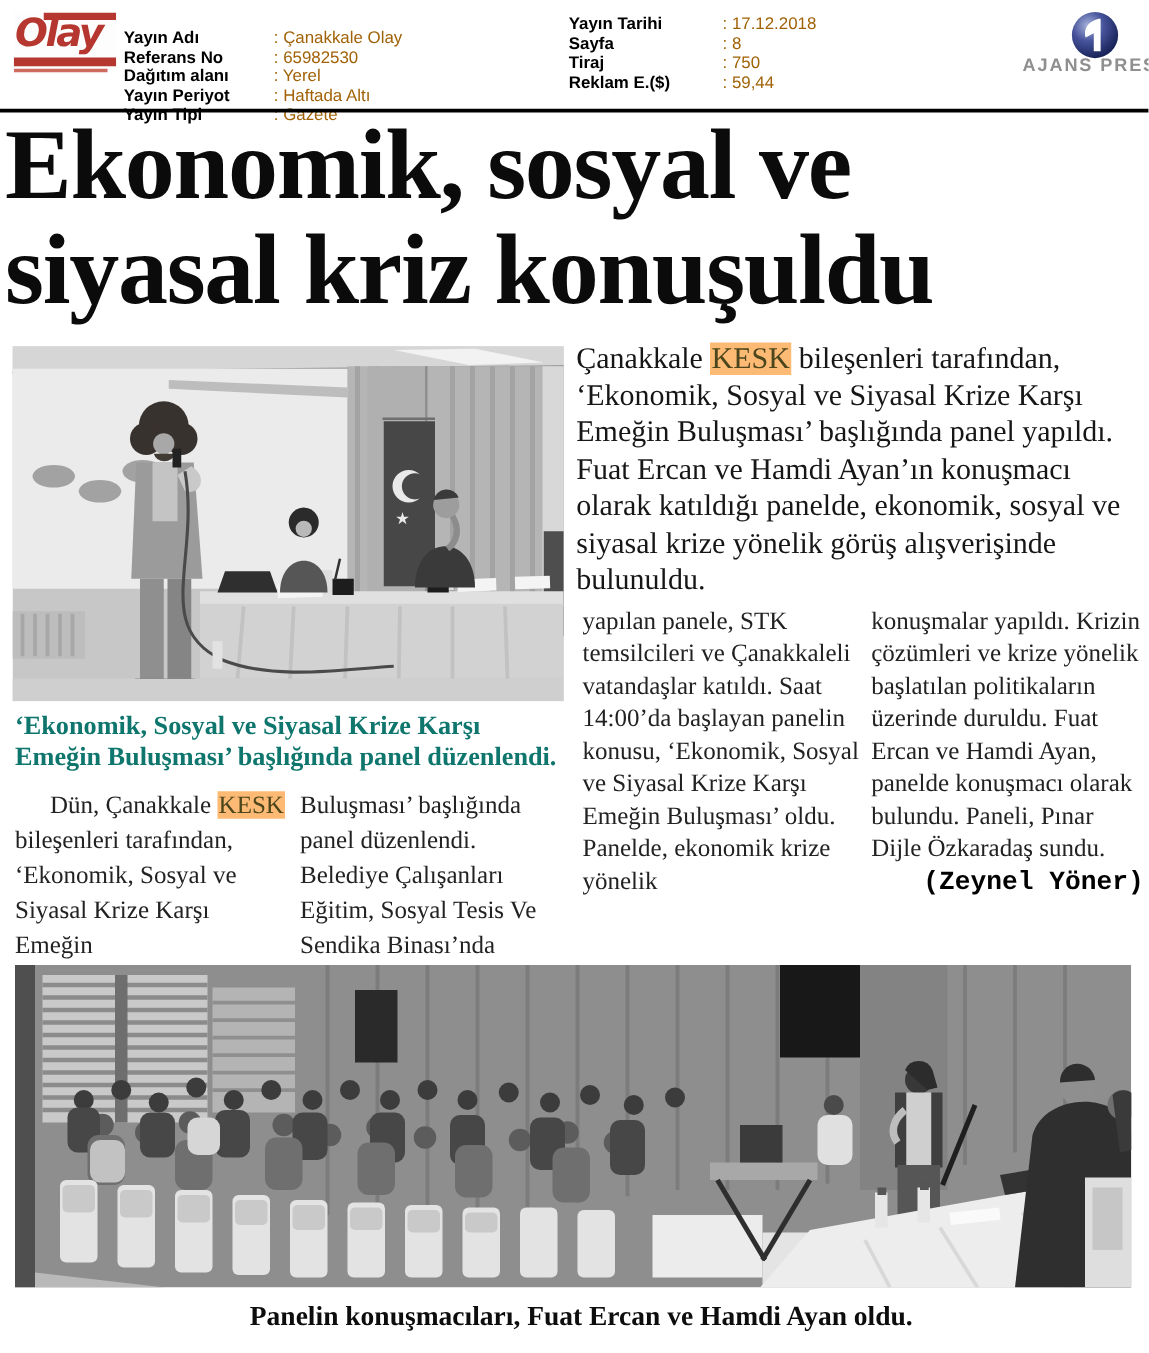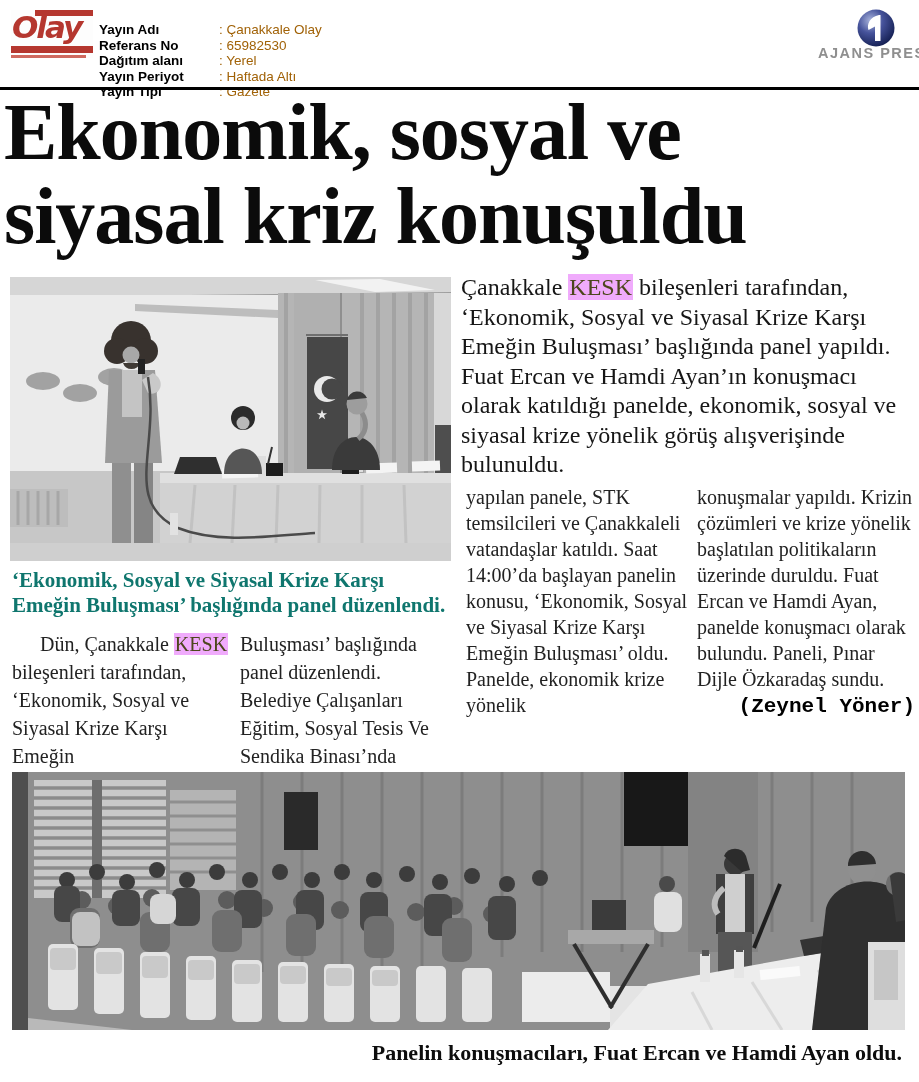--- a/index.html
+++ b/index.html
@@ -53,30 +53,30 @@
   .photo1 { position:absolute; left:10px;  top:277px; width:441px; height:284px; }
   .photo2 { position:absolute; left:12px;  top:772px; width:893px; height:258px; }
   .photo1 svg, .photo2 svg { display:block; width:100%; height:100%; }
 
   
   .caption1 {
     position:absolute; left:12px; top:568px; width:442px;
     font-weight:bold; font-size:21px; line-height:25px; color:#0f766e;
   }
   .caption2 {
-    position:absolute; left:0; top:1040px; width:902px; text-align:right;
+    position:absolute; left:0; top:1040px; width:902px; text-align:center;
     font-weight:bold; font-size:22px; color:#0d0d0d;padding-left:28px;
   }
 
   
   .lead {
     position:absolute; left:461px; top:273px; width:456px;
     font-size:24px; line-height:29.5px; color:#161616;
   }
-  .hl { background:#f0abfc; color:#4c461c; padding:0 1px; }
+  .hl { background:#fdba74; color:#4c461c; padding:0 1px; }
 
   .colA { position:absolute; left:12px;  top:630px; width:220px; font-size:20px; line-height:28px; color:#222; }
   .colA p { text-indent:28px; }
   .colB { position:absolute; left:240px; top:630px; width:215px; font-size:20px; line-height:28px; color:#222; }
   .colM { position:absolute; left:466px; top:484px; width:223px; font-size:20px; line-height:26px; color:#222; }
   .colR { position:absolute; left:697px; top:484px; width:218px; font-size:20px; line-height:26px; color:#222; }
   .byline { font-weight:bold; text-align:right; font-size:21px; margin-top:2px; color:#000;font-family:Liberation Mono, monospace; }
 </style>
 </head>
 <body>
@@ -108,20 +108,38 @@
       <div class="meta-row">
         <span class="meta-label">Yayın Periyot</span>
         <span class="meta-value">: Haftada Altı</span>
       </div>
       <div class="meta-row">
         <span class="meta-label">Yayın Tipi</span>
         <span class="meta-value">: Gazete</span>
       </div>
     </div>
 
+    <div class="meta-block meta-right">
+      <div class="meta-row">
+        <span class="meta-label">Yayın Tarihi</span>
+        <span class="meta-value">: 17.12.2018</span>
+      </div>
+      <div class="meta-row">
+        <span class="meta-label">Sayfa</span>
+        <span class="meta-value">: 8</span>
+      </div>
+      <div class="meta-row">
+        <span class="meta-label">Tiraj</span>
+        <span class="meta-value">: 750</span>
+      </div>
+      <div class="meta-row">
+        <span class="meta-label">Reklam E.($)</span>
+        <span class="meta-value">: 59,44</span>
+      </div>
+    </div>
 
     <div class="ajans-logo">
       <svg class="ajans-sphere" width="40" height="40" viewBox="0 0 40 40">
         <defs>
           <radialGradient id="ajg" cx="35%" cy="30%" r="75%">
             <stop offset="0%" stop-color="#a9b4dc"></stop>
             <stop offset="45%" stop-color="#46539b"></stop>
             <stop offset="100%" stop-color="#141f52"></stop>
           </radialGradient>
         </defs>

